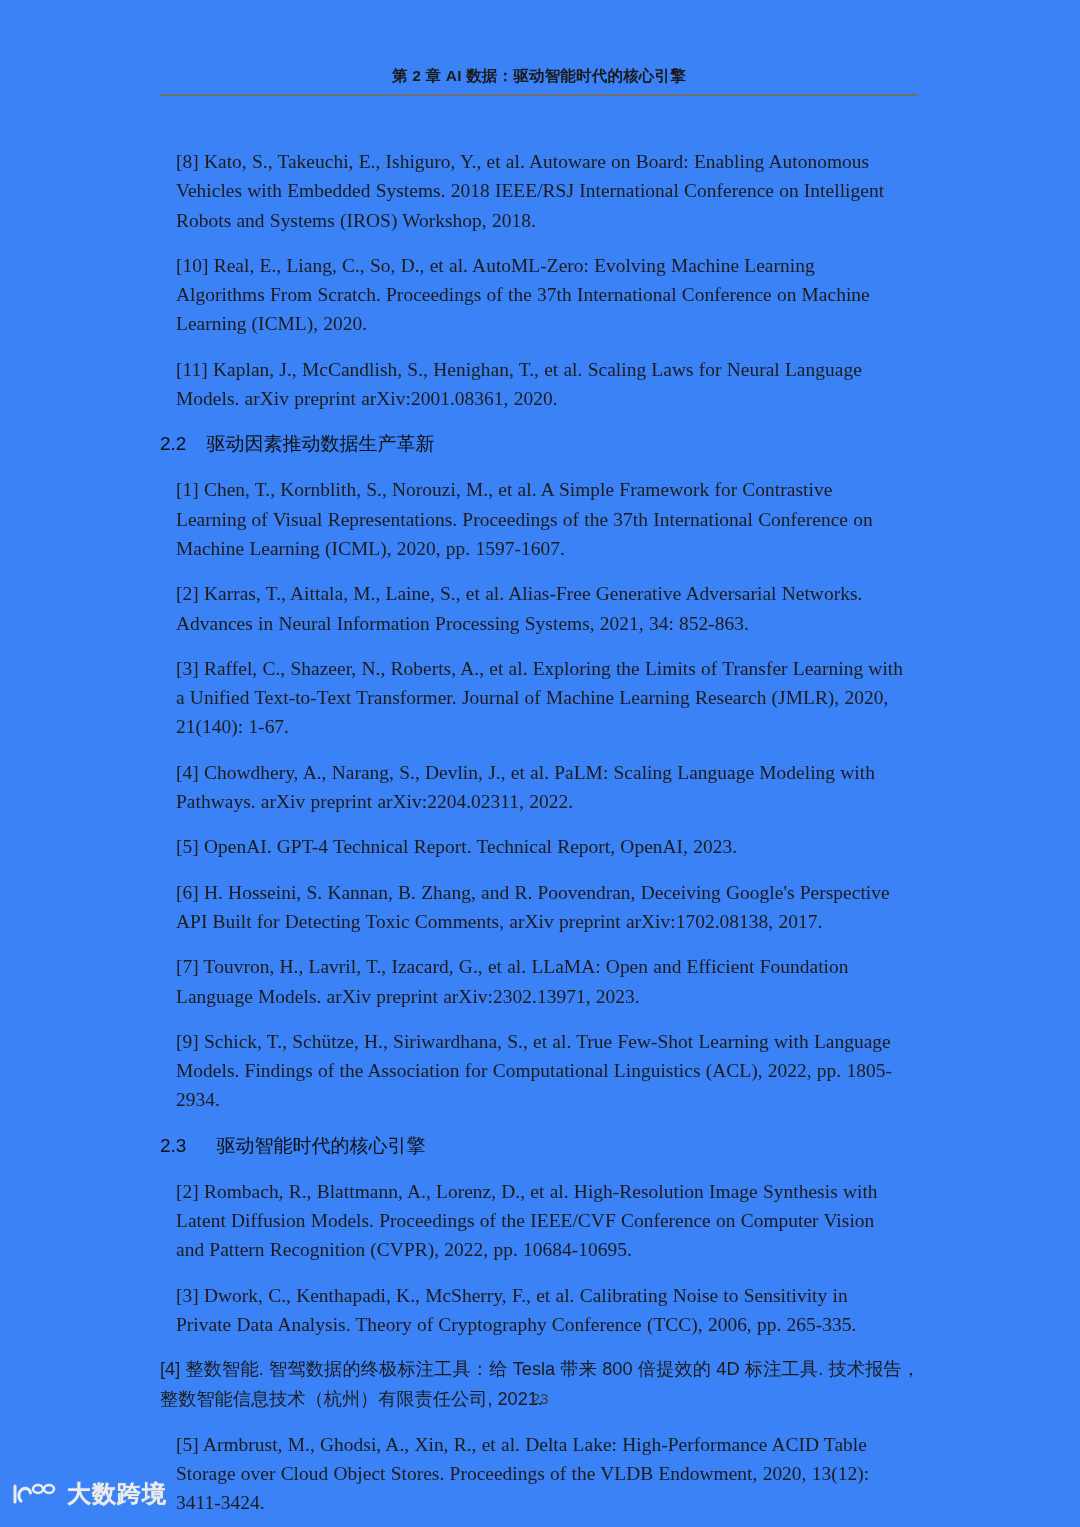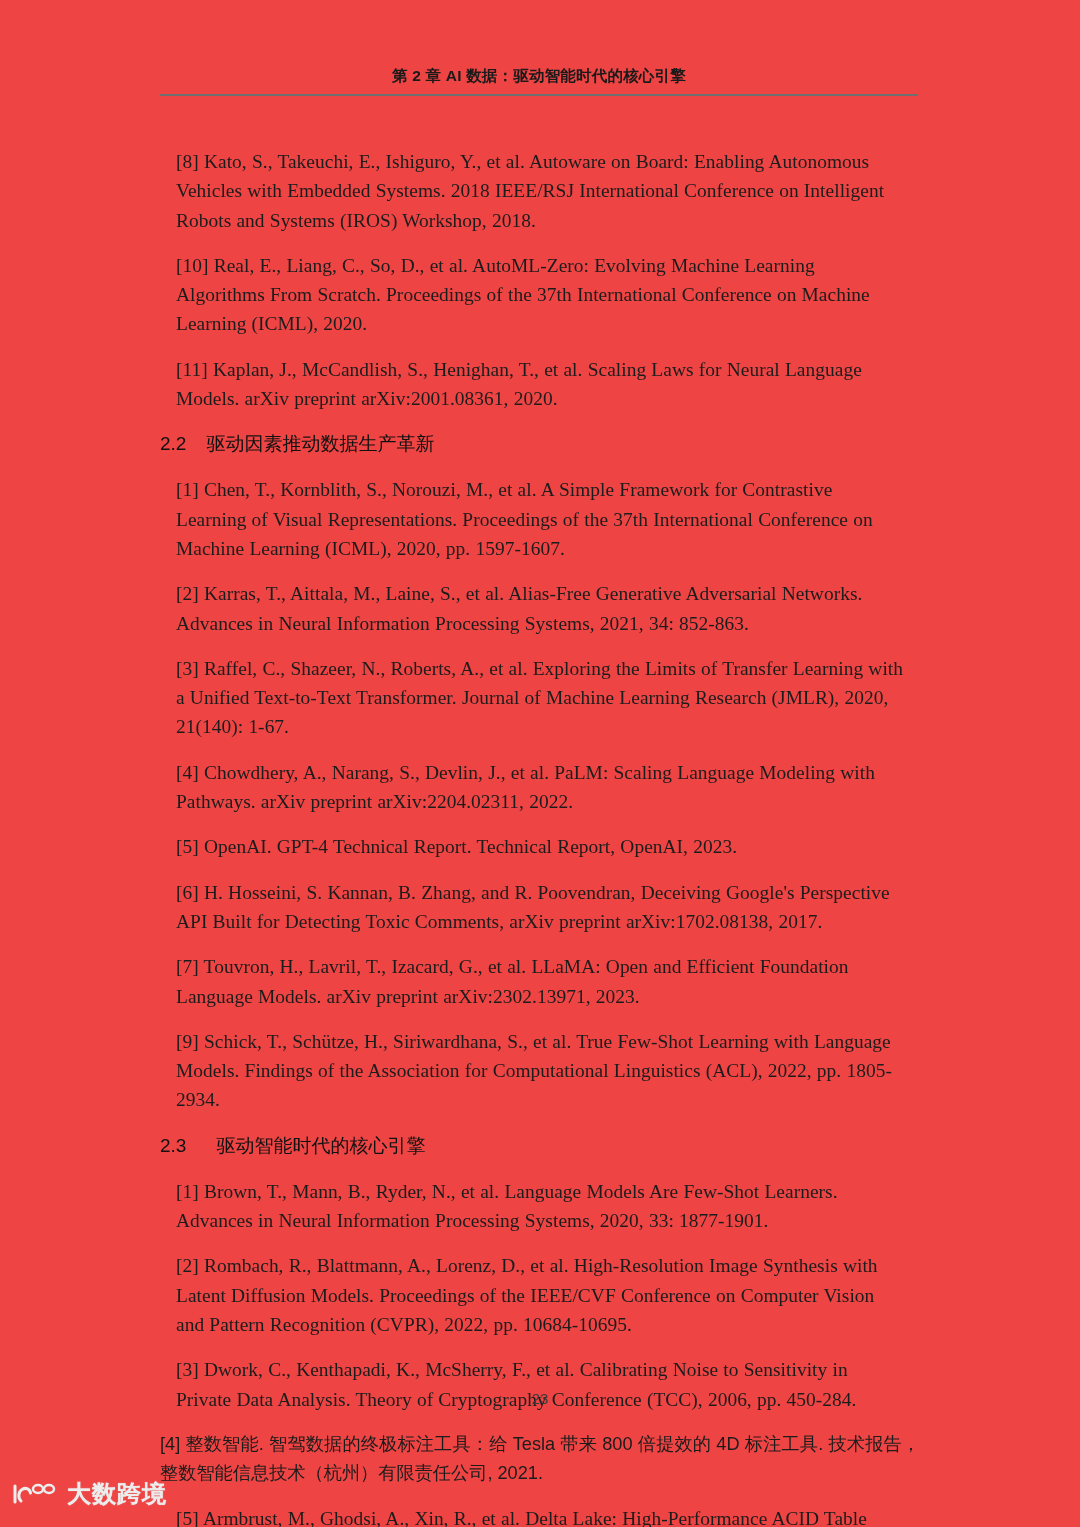--- a/index.html
+++ b/index.html
@@ -8,21 +8,21 @@
     background: #ffffff;
   }
   body {
     font-family: "Liberation Serif", "DejaVu Serif", serif;
     color: #1a1a1a;
   }
   .page {
     position: relative;
     width: 1080px;
     height: 1527px;
-    background: #ef4444;
+    background: #3b82f6;
     overflow: hidden;
     box-sizing: border-box;
   }
 
   
   .header-area {
     position: absolute;
     left: 160px;
     top: 66px;
     width: 758px;
@@ -141,23 +141,22 @@
       <div class="section-heading"><span class="sec-num">2.2</span><span class="sec-gap-2"></span><span>驱动因素推动数据生产革新</span></div>
       <p class="ref">[1] Chen, T., Kornblith, S., Norouzi, M., et al. A Simple Framework for Contrastive Learning of Visual Representations. Proceedings of the 37th International Conference on Machine Learning (ICML), 2020, pp. 1597-1607.</p>
       <p class="ref">[2] Karras, T., Aittala, M., Laine, S., et al. Alias-Free Generative Adversarial Networks. Advances in Neural Information Processing Systems, 2021, 34: 852-863.</p>
       <p class="ref">[3] Raffel, C., Shazeer, N., Roberts, A., et al. Exploring the Limits of Transfer Learning with a Unified Text-to-Text Transformer. Journal of Machine Learning Research (JMLR), 2020, 21(140): 1-67.</p>
       <p class="ref">[4] Chowdhery, A., Narang, S., Devlin, J., et al. PaLM: Scaling Language Modeling with Pathways. arXiv preprint arXiv:2204.02311, 2022.</p>
       <p class="ref">[5] OpenAI. GPT-4 Technical Report. Technical Report, OpenAI, 2023.</p>
       <p class="ref">[6] H. Hosseini, S. Kannan, B. Zhang, and R. Poovendran, Deceiving Google's Perspective API Built for Detecting Toxic Comments, arXiv preprint arXiv:1702.08138, 2017.</p>
       <p class="ref">[7] Touvron, H., Lavril, T., Izacard, G., et al. LLaMA: Open and Efficient Foundation Language Models. arXiv preprint arXiv:2302.13971, 2023.</p>
       <p class="ref">[9] Schick, T., Schütze, H., Siriwardhana, S., et al. True Few-Shot Learning with Language Models. Findings of the Association for Computational Linguistics (ACL), 2022, pp. 1805-2934.</p>
       <div class="section-heading"><span class="sec-num">2.3</span><span class="sec-gap-3"></span><span>驱动智能时代的核心引擎</span></div>
-      <p class="ref">[1] Brown, T., Mann, B., Ryder, N., et al. Language Models Are Few-Shot Learners. Advances in Neural Information Processing Systems, 2020, 33: 1877-1901.</p>
       <p class="ref">[2] Rombach, R., Blattmann, A., Lorenz, D., et al. High-Resolution Image Synthesis with Latent Diffusion Models. Proceedings of the IEEE/CVF Conference on Computer Vision and Pattern Recognition (CVPR), 2022, pp. 10684-10695.</p>
-      <p class="ref">[3] Dwork, C., Kenthapadi, K., McSherry, F., et al. Calibrating Noise to Sensitivity in Private Data Analysis. Theory of Cryptography Conference (TCC), 2006, pp. 450-284.</p>
+      <p class="ref">[3] Dwork, C., Kenthapadi, K., McSherry, F., et al. Calibrating Noise to Sensitivity in Private Data Analysis. Theory of Cryptography Conference (TCC), 2006, pp. 265-335.</p>
       <p class="ref-cjk">[4] 整数智能. 智驾数据的终极标注工具：给 Tesla 带来 800 倍提效的 4D 标注工具. 技术报告，整数智能信息技术（杭州）有限责任公司, 2021.</p>
       <p class="ref">[5] Armbrust, M., Ghodsi, A., Xin, R., et al. Delta Lake: High-Performance ACID Table Storage over Cloud Object Stores. Proceedings of the VLDB Endowment, 2020, 13(12): 3411-3424.</p>
     </div>
 
   <div class="page-number">23</div>
 
   <div class="watermark">
     <svg class="watermark-logo" viewBox="0 0 100 60">
       <g fill="none" stroke="#ededed" stroke-width="6" stroke-linecap="round">
         <path d="M14 14 L14 46"></path>

